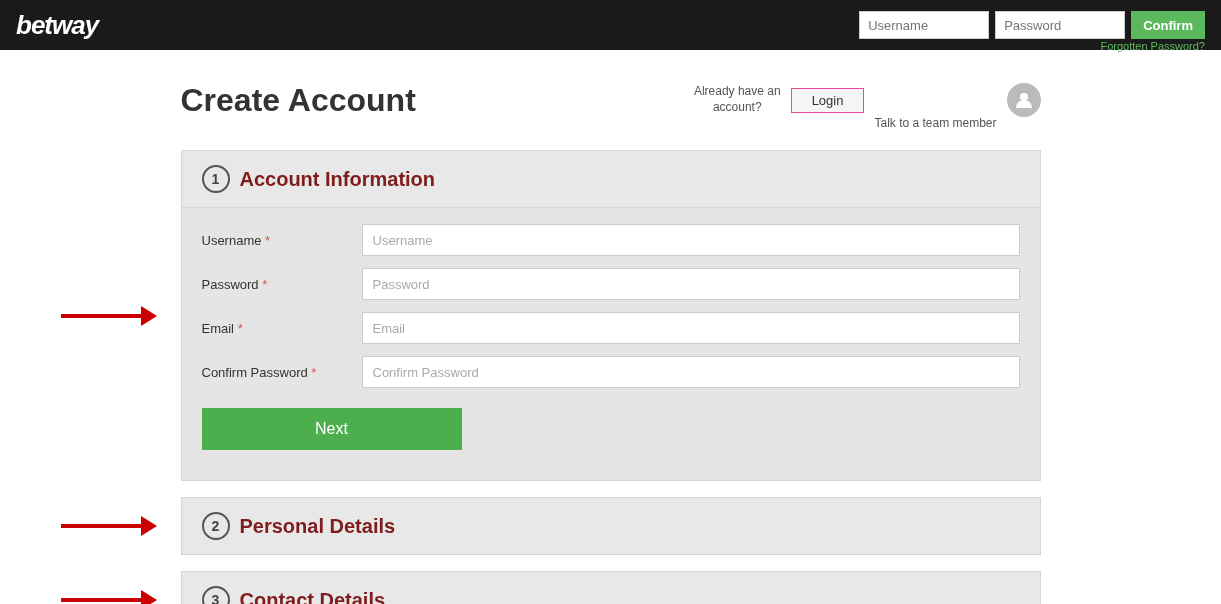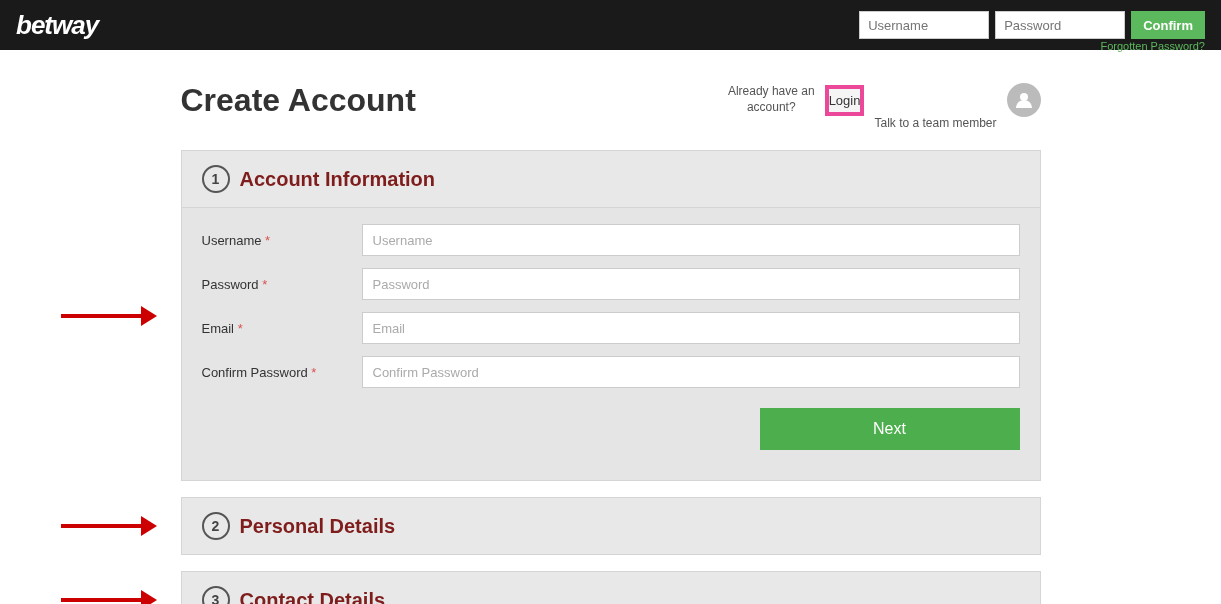--- a/index.html
+++ b/index.html
@@ -84,23 +84,23 @@
       align-items: center;
       gap: 10px;
     }
     .already-have {
       text-align: center;
       color: #555;
       font-size: 12px;
       line-height: 1.3;
     }
     .login-btn {
-      border: 4px solid #ec4899;
+      border: 1px solid #ec4899;
       background: #f5f5f5;
-      padding: 4px 0;
+      padding: 4px 20px;
       font-size: 13px;
       cursor: pointer;
       color: #333;
     }
     .talk-to-team {
       color: #555;
       font-size: 12px;
       margin-top: 46px;
     }
     .avatar-icon {
@@ -198,21 +198,21 @@
       color: #999;
       background: #fff;
     }
     .form-input::placeholder {
       color: #aaa;
     }
 
     
     .next-btn-row {
       display: flex;
-      justify-content: flex-end;
+      justify-content: flex-start;
       margin-top: 20px;
       padding-bottom: 10px;
     }
     .next-btn {
       background: #4cae4c;
       color: #fff;
       border: none;
       padding: 12px 0;
       width: 260px;
       font-size: 16px;

